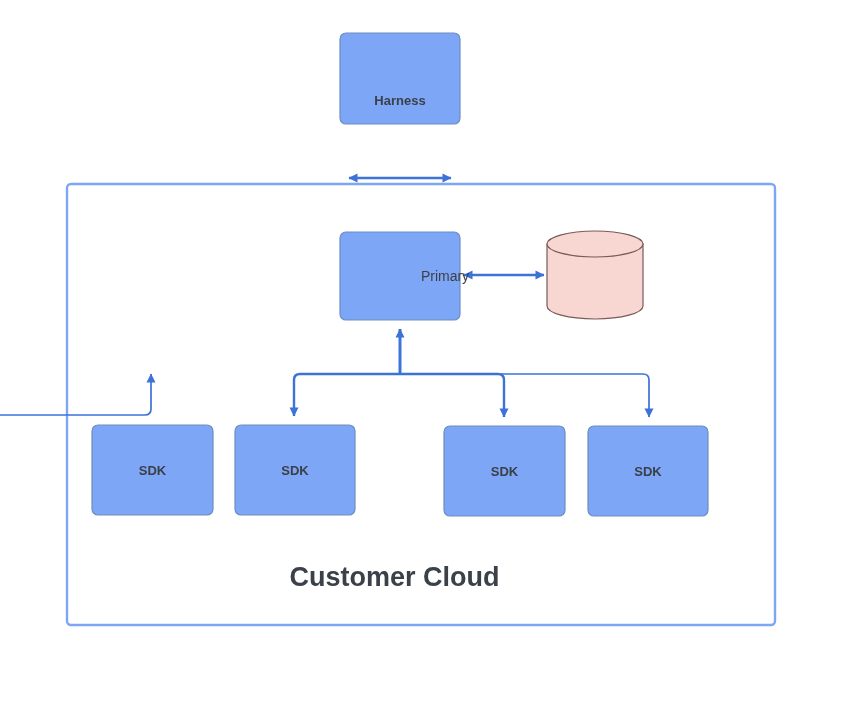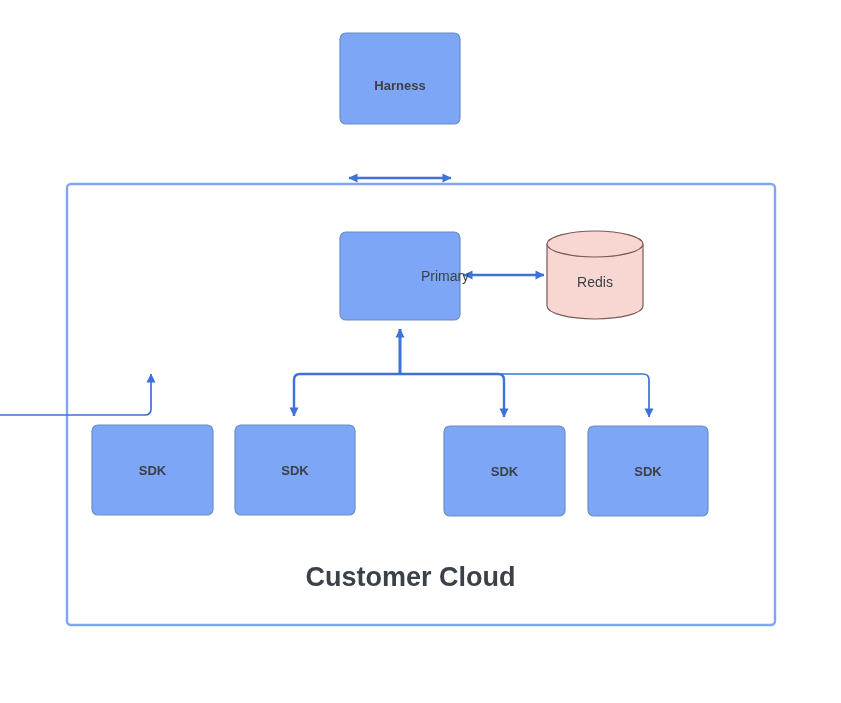--- a/index.html
+++ b/index.html
@@ -42,21 +42,20 @@
     font-weight: normal;
     font-size: 14px;
   }
   .group-title {
     position: absolute;
     text-align: center;
     font-size: 27px;
     font-weight: bold;
     color: #3b4149;
     letter-spacing: 0px;
-    padding-left: 16px;
   }
 </style>
 </head>
 <body>
 
 <div id="canvas">
 
   <svg id="diagram-svg" viewBox="0 0 841 703" xmlns="http://www.w3.org/2000/svg">
     <defs>
       <marker id="arrowDown" markerWidth="10" markerHeight="10" refX="5" refY="8" orient="auto" markerUnits="userSpaceOnUse">
@@ -94,25 +93,24 @@
       <path d="M547,244 L547,306 A48,13 0 0,0 643,306 L643,244 Z" fill="#f8d7d3" stroke="#7a5a57" stroke-width="1.2"></path>
       <ellipse cx="595" cy="244" rx="48" ry="13" fill="#f8d7d3" stroke="#7a5a57" stroke-width="1.2"></ellipse>
     </g>
 
     <rect x="92" y="425" width="121" height="90" rx="6" ry="6" fill="#7ea6f7" stroke="#6c8ebf" stroke-width="1.2"></rect>
     <rect x="235" y="425" width="120" height="90" rx="6" ry="6" fill="#7ea6f7" stroke="#6c8ebf" stroke-width="1.2"></rect>
     <rect x="444" y="426" width="121" height="90" rx="6" ry="6" fill="#7ea6f7" stroke="#6c8ebf" stroke-width="1.2"></rect>
     <rect x="588" y="426" width="120" height="90" rx="6" ry="6" fill="#7ea6f7" stroke="#6c8ebf" stroke-width="1.2"></rect>
   </svg>
 
-  <div class="node-label label-bold" style="left:340px; top:33px; width:120px; height:105px;">Harness</div>
+  <div class="node-label label-bold" style="left:340px; top:48px; width:120px; height:105px;">Harness</div>
 
   <div class="node-label label-regular" style="left:340px; top:232px; width:120px; height:88px;margin-left:45px;">Primary</div>
 
-  <div class="node-label label-regular" style="left:547px; top:244px; width:96px; height:75px;">Redis</div>
 
   <div class="node-label label-bold" style="left:92px; top:425px; width:121px; height:90px;">SDK</div>
 
   <div class="node-label label-bold" style="left:235px; top:425px; width:120px; height:90px;">SDK</div>
 
   <div class="node-label label-bold" style="left:444px; top:426px; width:121px; height:90px;">SDK</div>
 
   <div class="node-label label-bold" style="left:588px; top:426px; width:120px; height:90px;">SDK</div>
 
   <div class="group-title" style="left:67px; top:562px; width:655px;">Customer Cloud</div>

